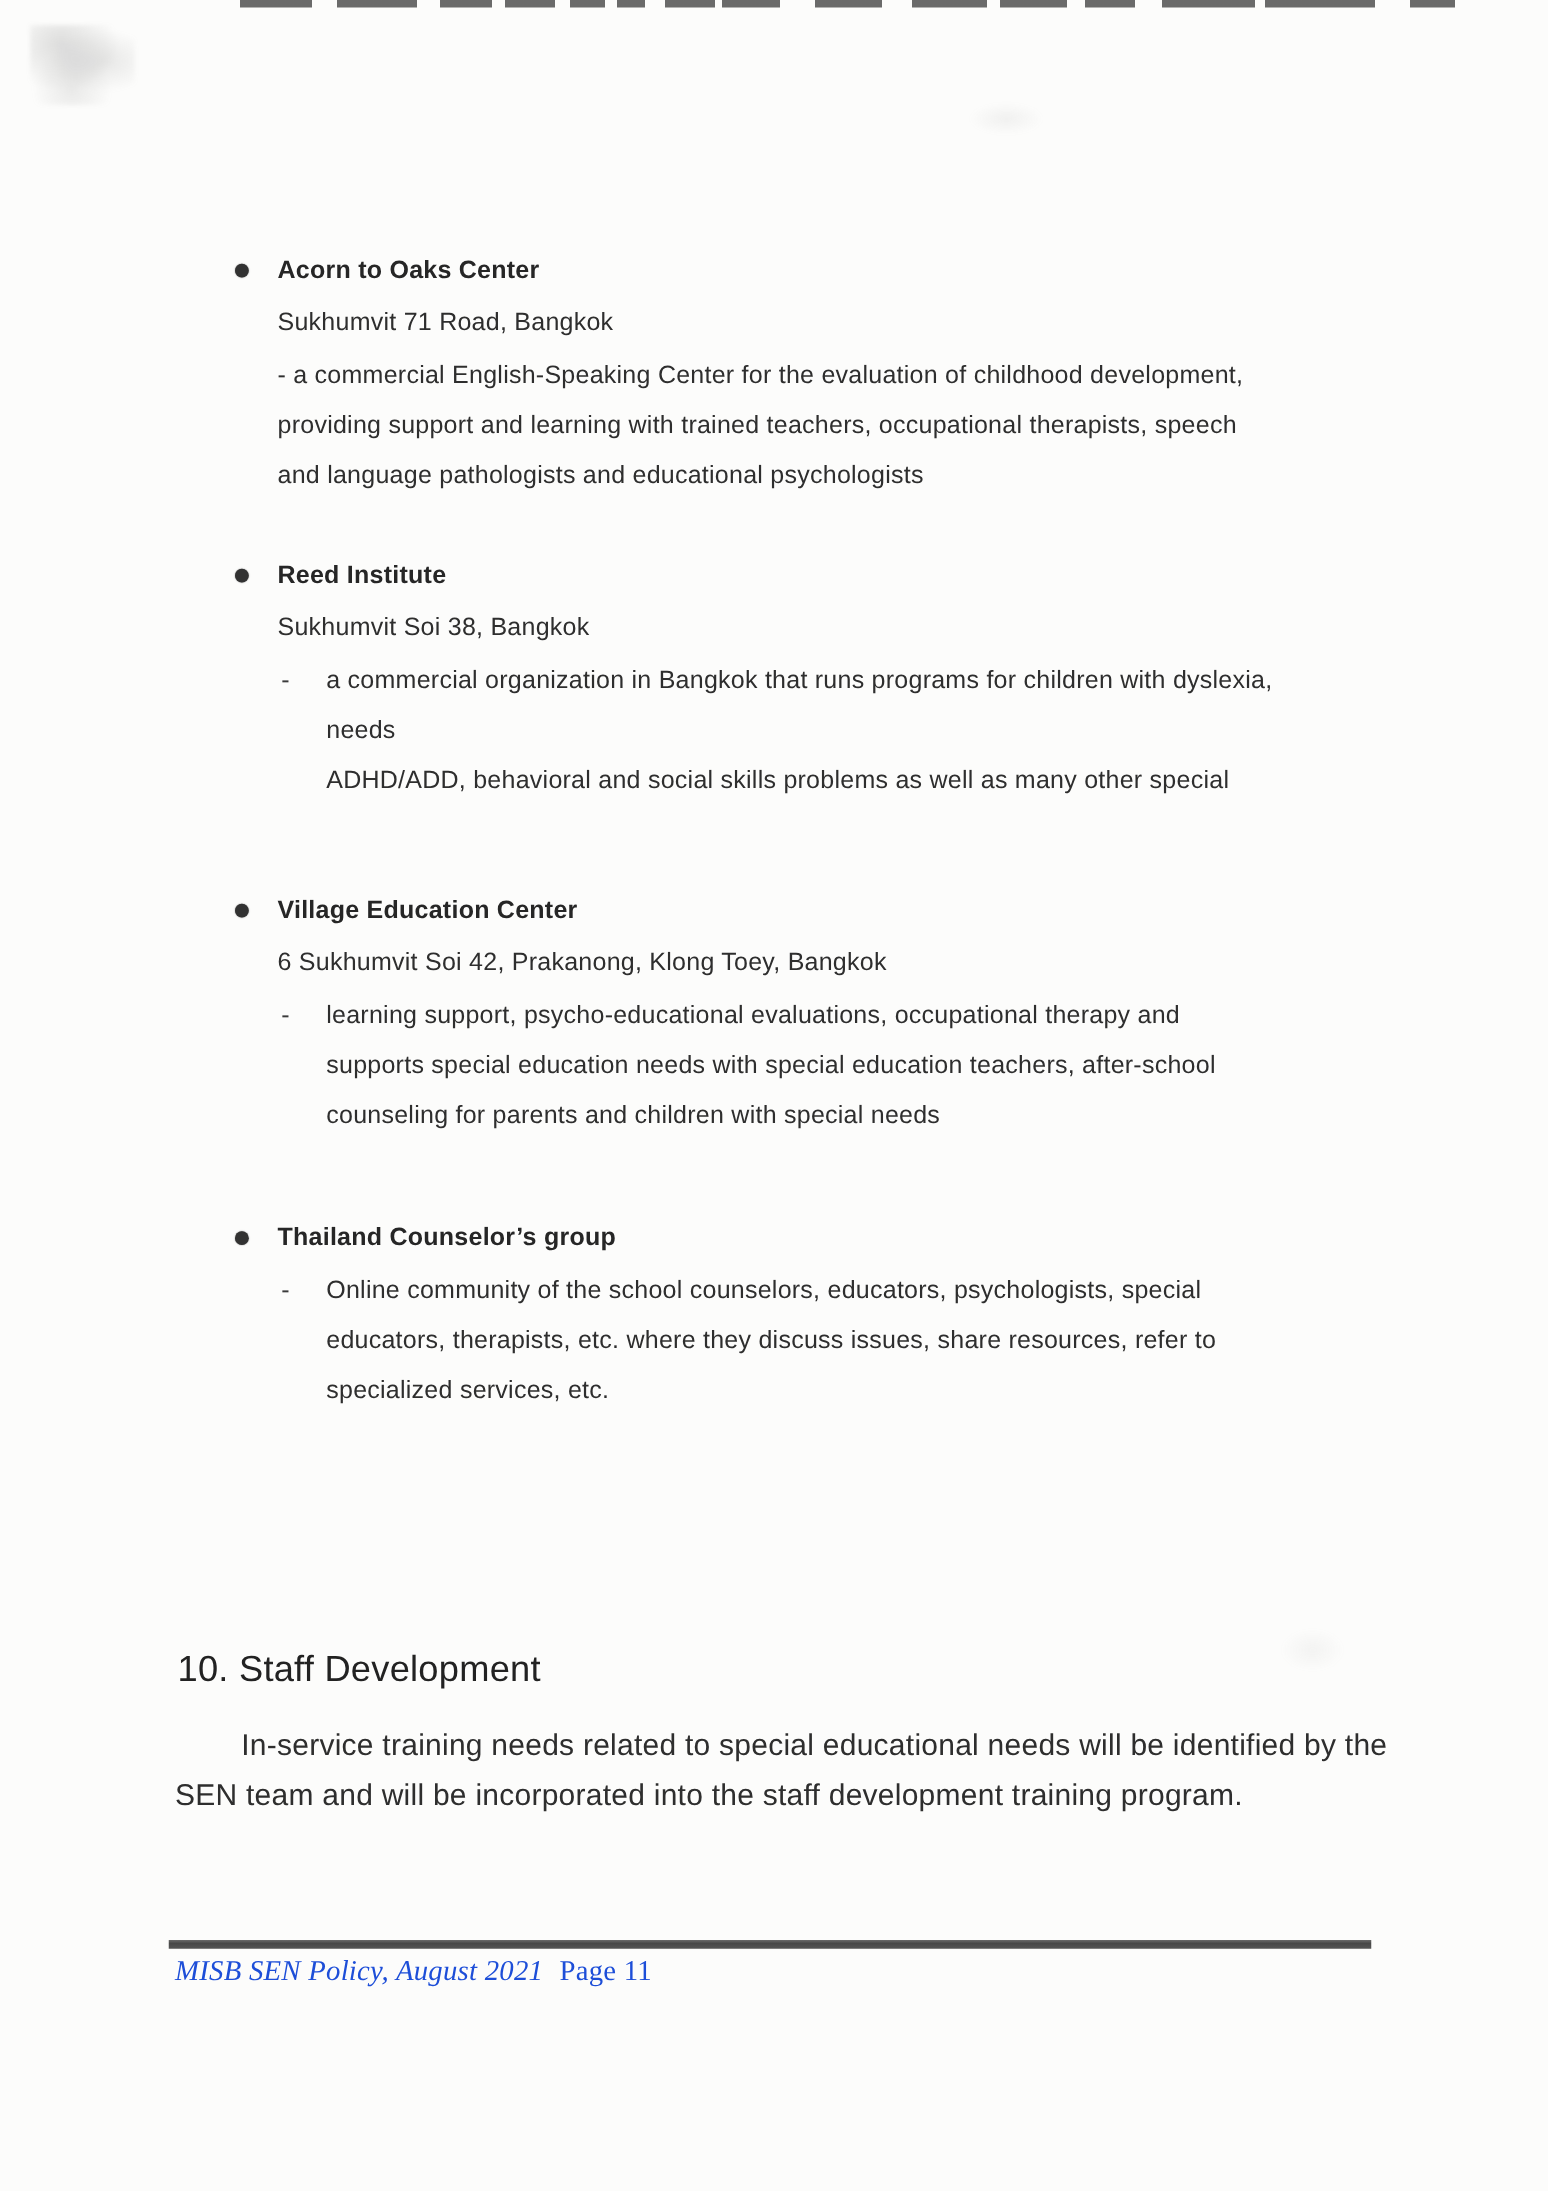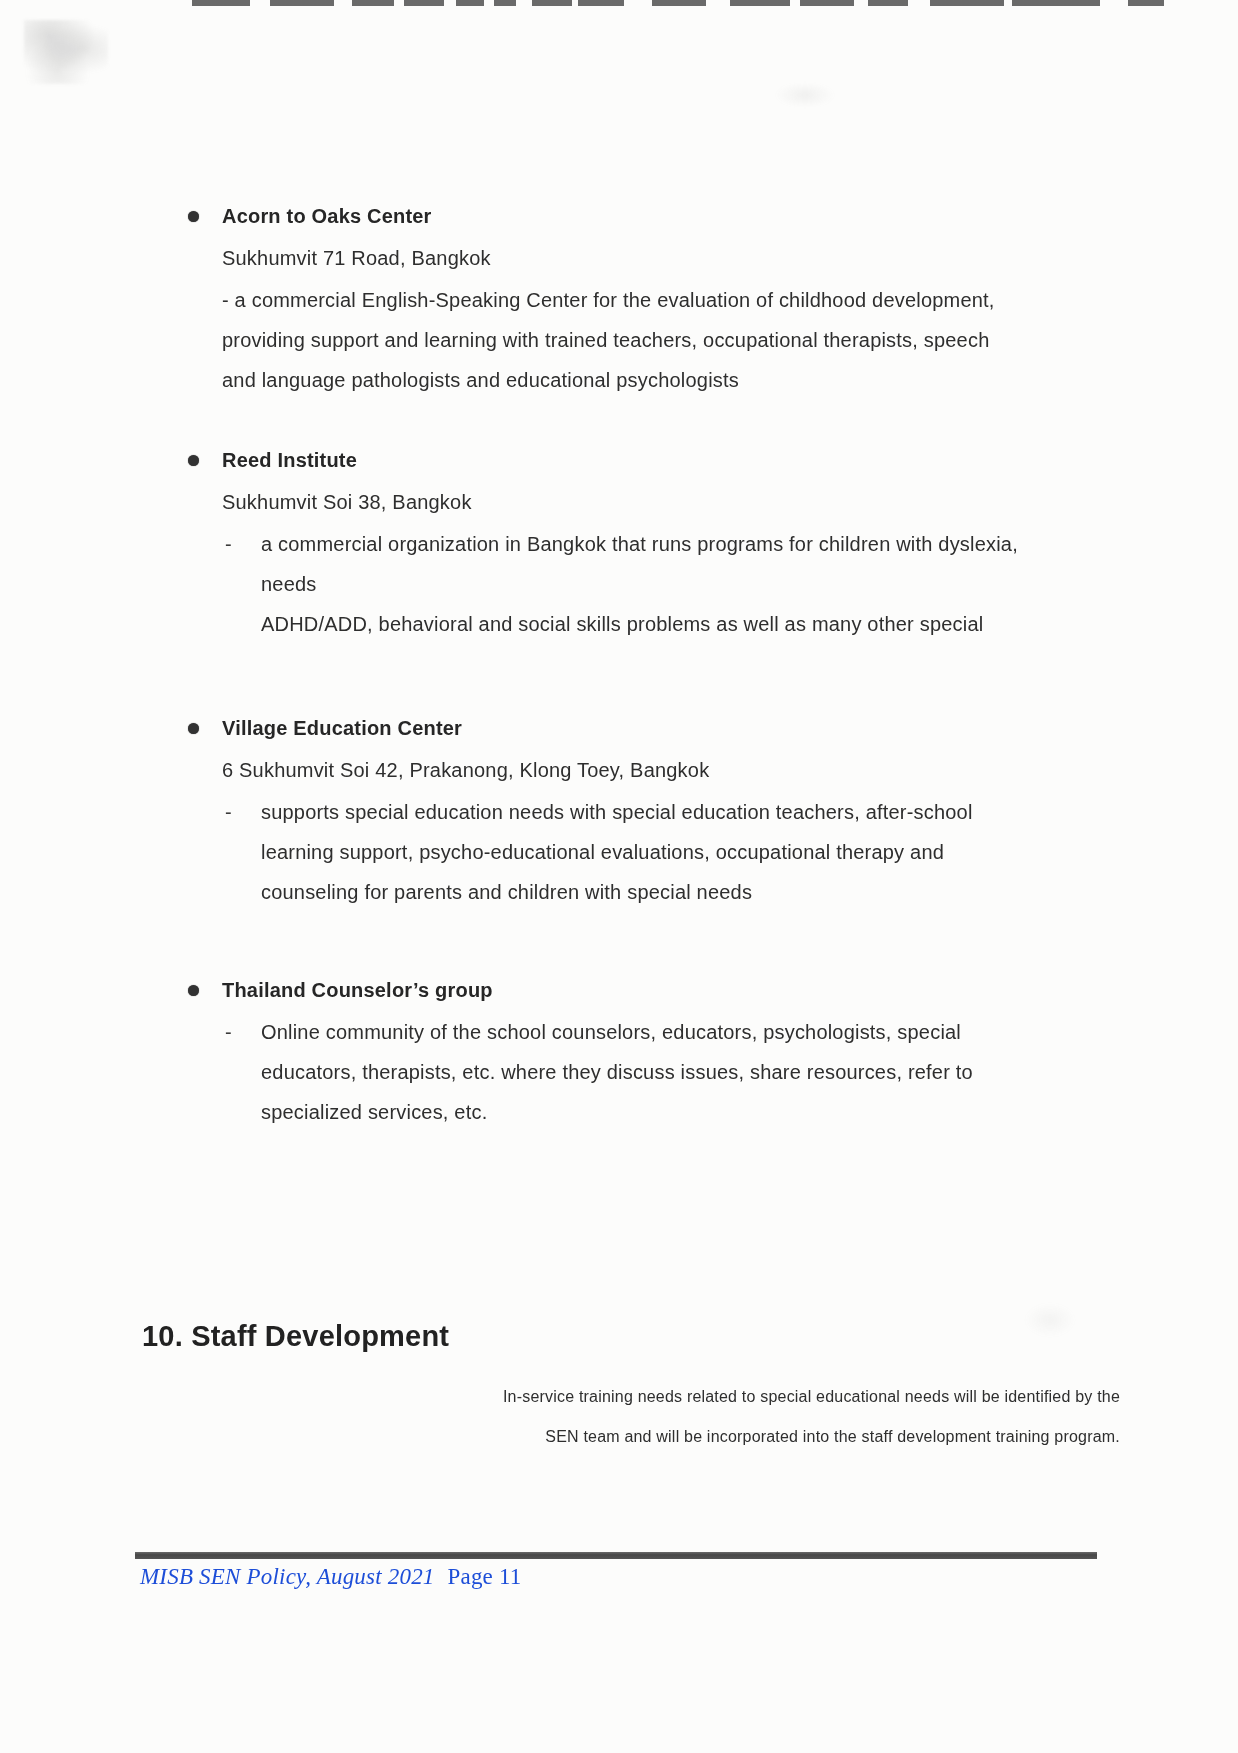--- a/index.html
+++ b/index.html
@@ -61,23 +61,23 @@
   
   .note-hanging{position:relative;padding-left:36px;margin-top:2px;}
   .note-hanging .dash{position:absolute;left:0;top:0;color:#3a3a3a;}
   
   .res .note-hanging{margin-left:3px;}
   
   .deep-note{margin-left:33px;}
 
   .section-heading{
     margin-left:2px;margin-top:188px;
-    font-size:29px;font-weight:bold;color:#222;letter-spacing:.2px;
+    font-size:29px;font-weight:normal;color:#222;letter-spacing:.2px;
   }
-  .section-body{margin-top:24px;font-size:16px;line-height:40px;letter-spacing:.2px;text-align:right;}
+  .section-body{margin-top:24px;font-size:24px;line-height:40px;letter-spacing:.2px;}
   .section-line-indent{text-indent:53px;}
 
   
   .footer-rule{
     position:absolute;left:135px;top:1552px;width:962px;height:7px;
     background:linear-gradient(180deg,#6a6a6a,#484848 40%,#555);
   }
   .footer-text{
     position:absolute;left:140px;top:1564px;
     font-family:"Liberation Serif",serif;font-size:23px;color:#1d4ed8;
@@ -124,22 +124,22 @@
     </div>
 
     <div class="gap64"></div>
 
     <div class="resource res">
       <span class="bullet"></span>
       <div class="res-name">Village Education Center</div>
       <div class="res-address">6 Sukhumvit Soi 42, Prakanong, Klong Toey, Bangkok</div>
       <div class="note-hanging">
         <span class="dash">-</span>
+        <div class="note-line">learning support, psycho-educational evaluations, occupational therapy and</div>
         <div class="note-line">supports special education needs with special education teachers, after-school</div>
-        <div class="note-line">learning support, psycho-educational evaluations, occupational therapy and</div>
         <div class="note-line">counseling for parents and children with special needs</div>
       </div>
     </div>
 
     <div class="gap58"></div>
 
     <div class="resource res">
       <span class="bullet"></span>
       <div class="res-name">Thailand Counselor’s group</div>
       <div class="note-hanging deep-note">

